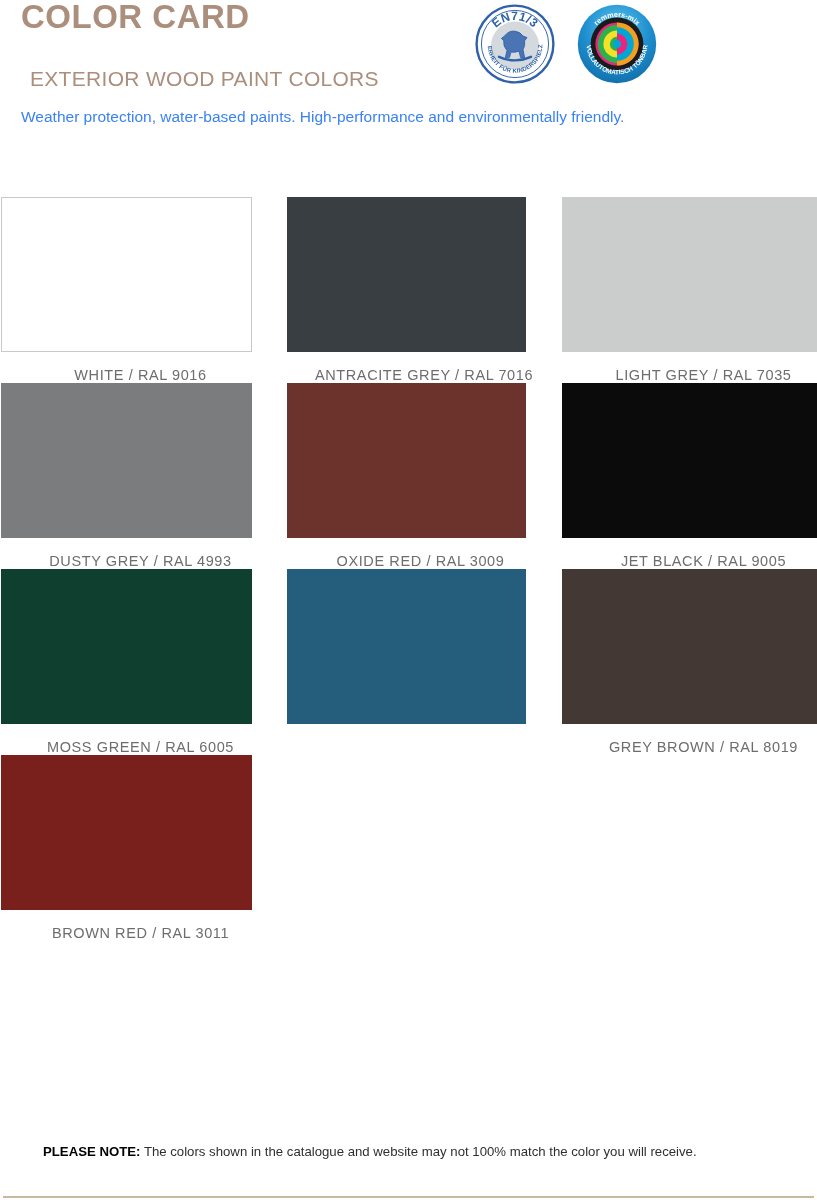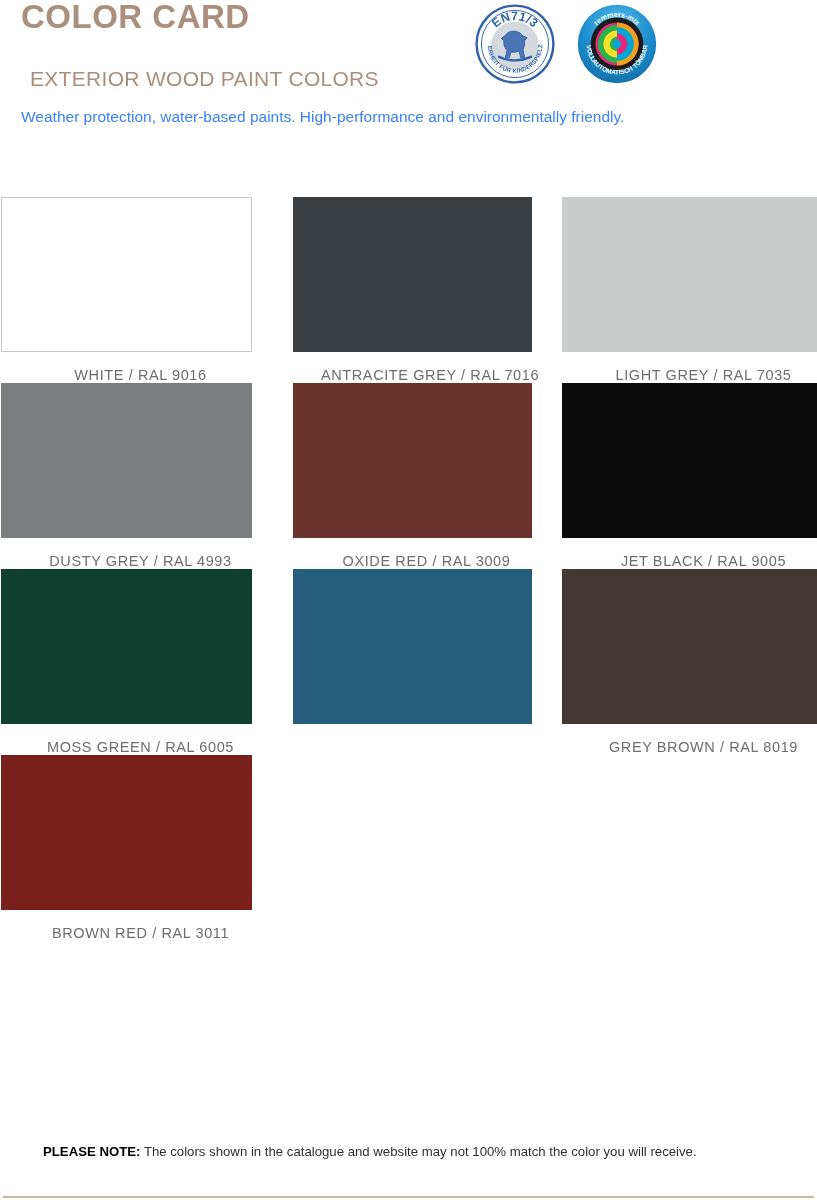--- a/index.html
+++ b/index.html
@@ -83,21 +83,21 @@
   .row {
     position: relative;
     height: 186px;
   }
   .cell {
     position: absolute;
     top: 0;
     width: 251px;
   }
   .cell.c0 { left: 1px; }
-  .cell.c1 { left: 293px; width: 239px; }
+  .cell.c1 { left: 287px; width: 239px; }
   .cell.c2 { left: 562px; width: 255px; }
 
   .chip {
     width: 100%;
     height: 155px;
     box-sizing: border-box;
   }
   .chip.bordered {
     border: 1px solid #c9c9c9;
   }

